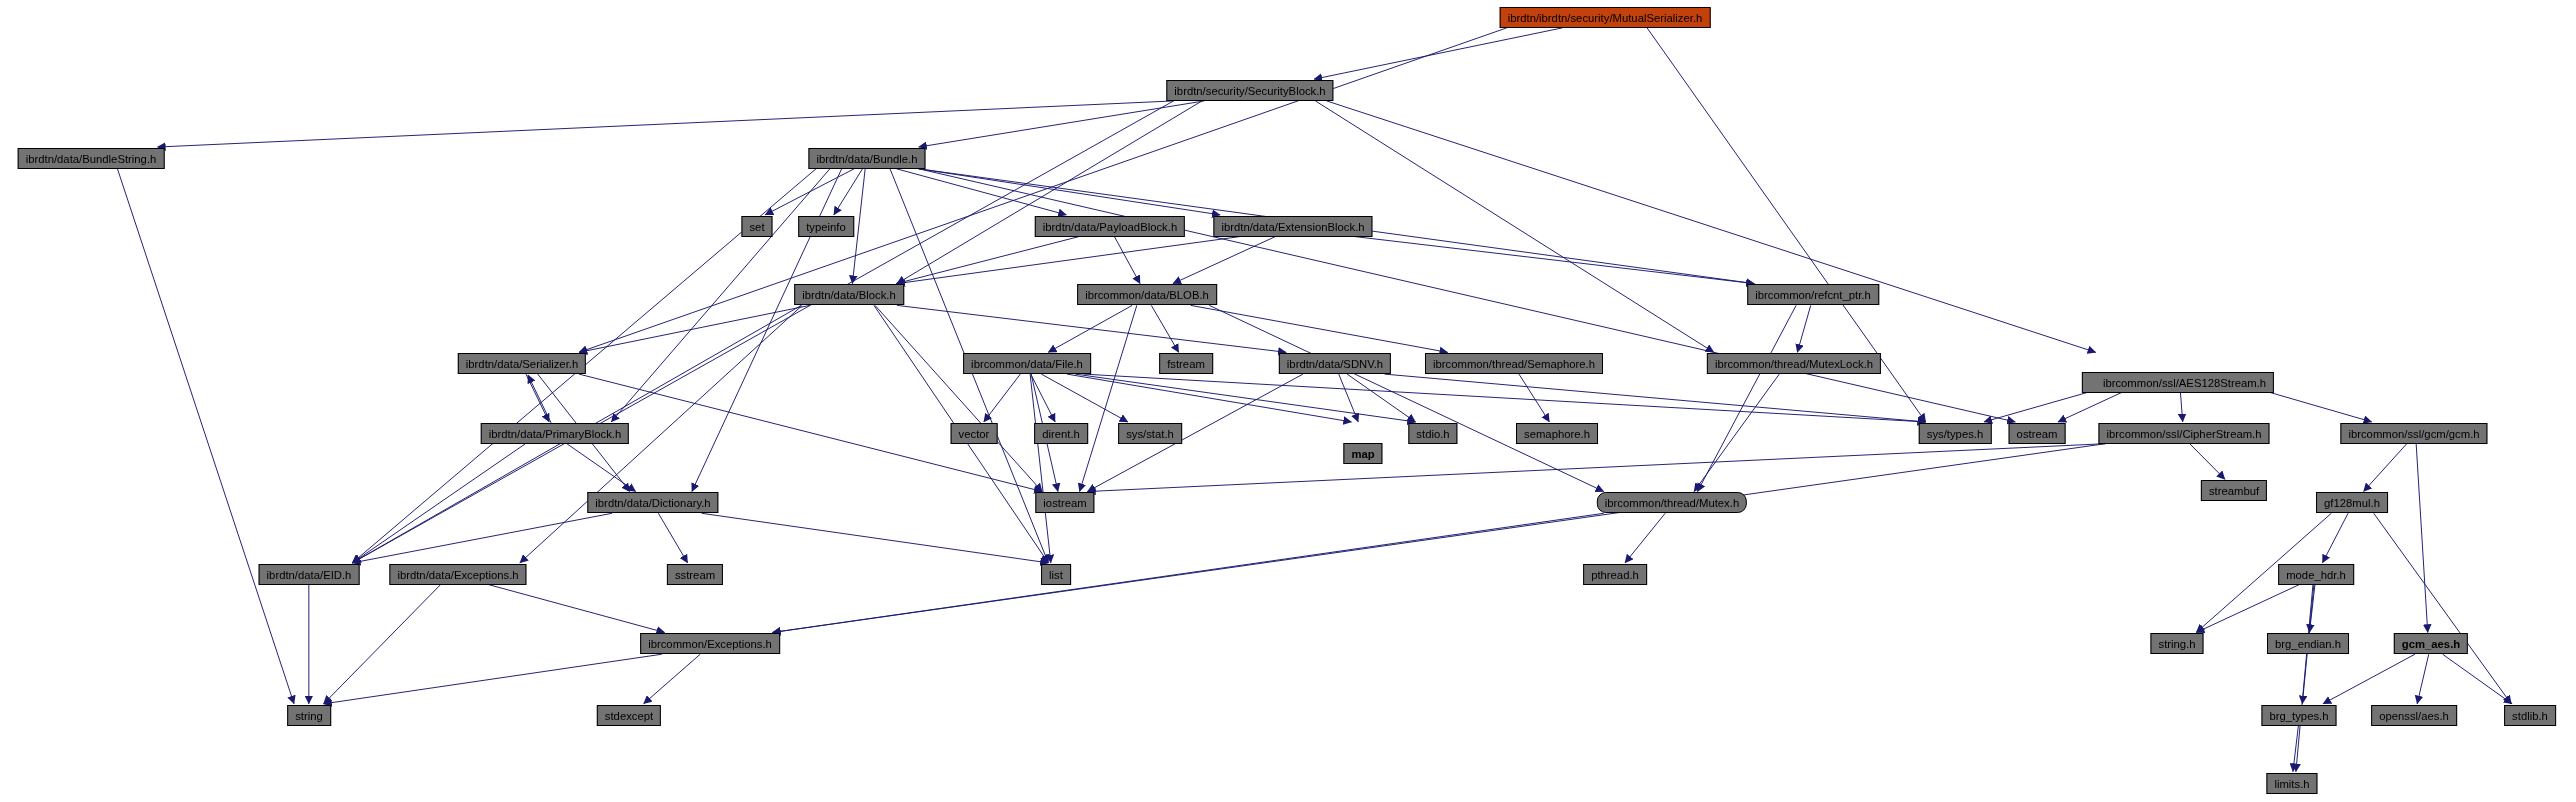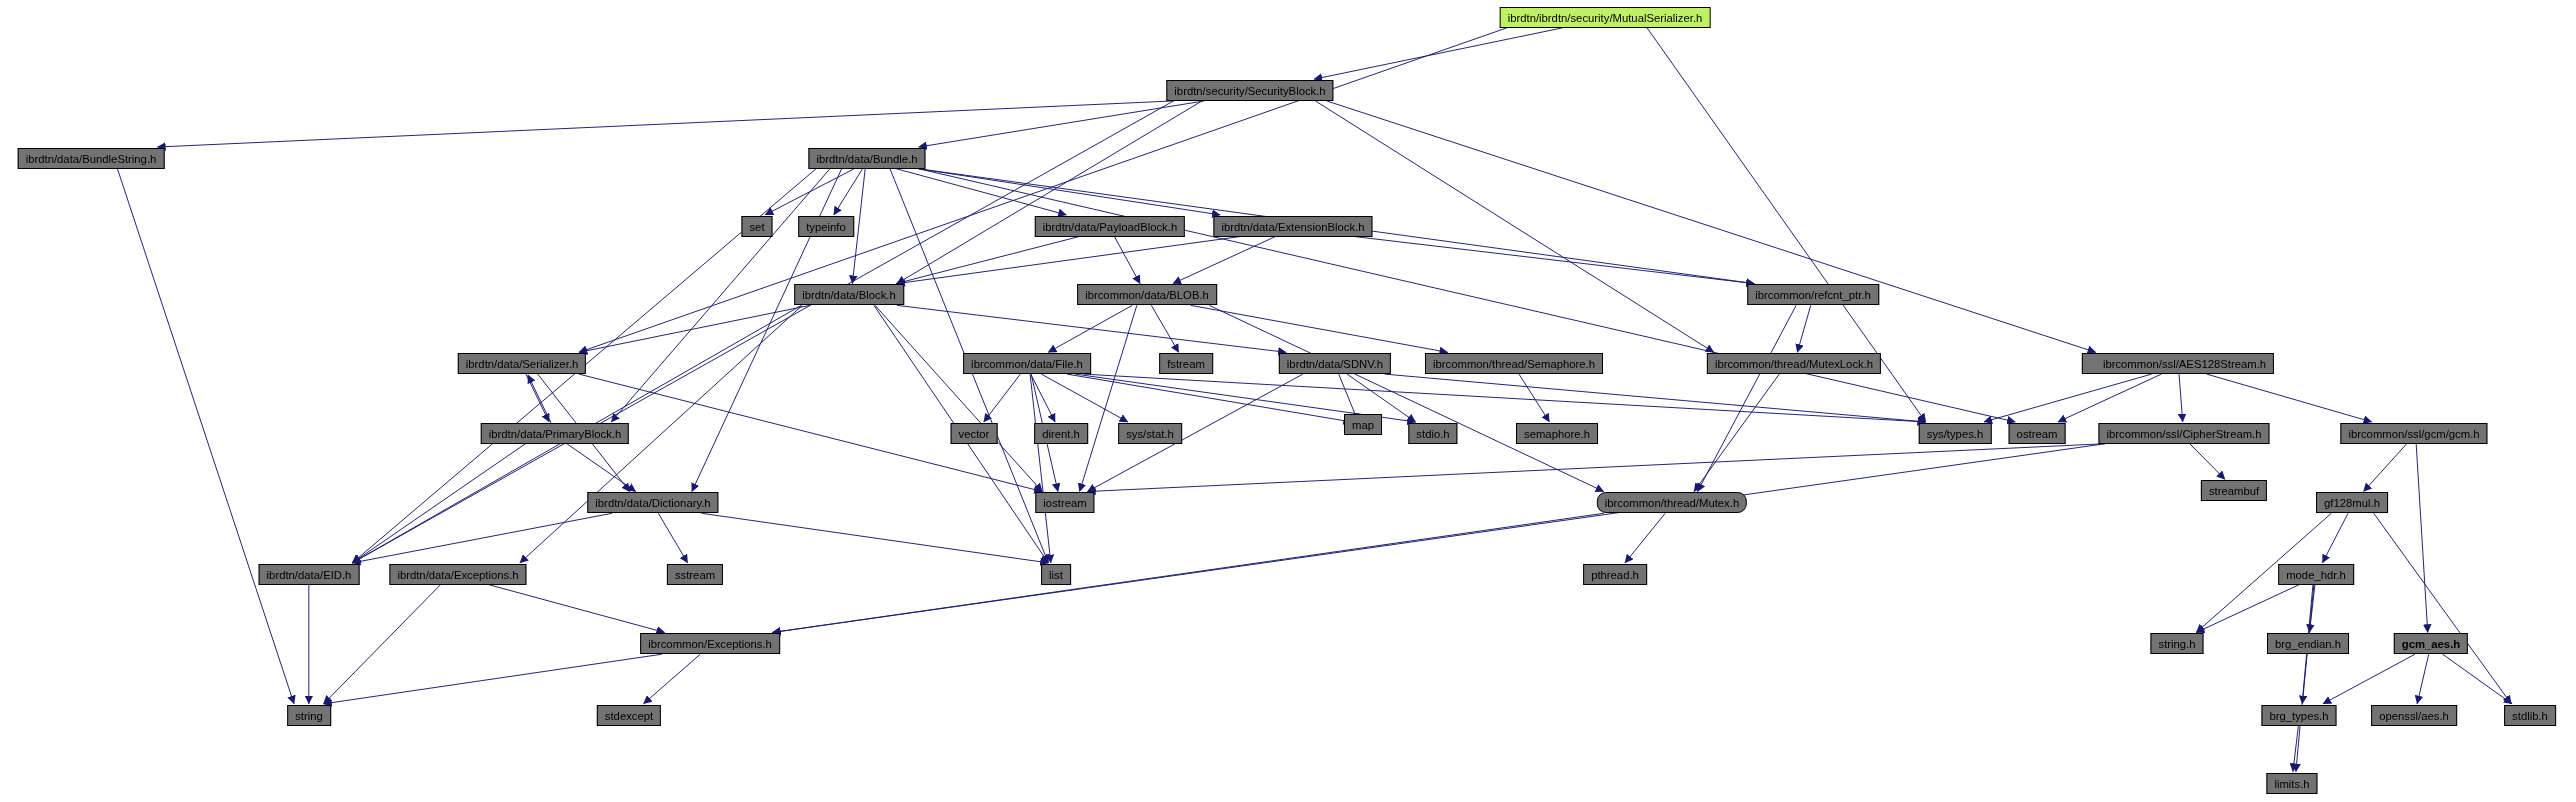--- a/index.html
+++ b/index.html
@@ -130,43 +130,43 @@
         <line x1="2642.8" y1="672" x2="2524.5" y2="727" stroke="#191970" stroke-width="1.1" marker-end="url(#arrow)"></line>
         <line x1="2660.92" y1="672" x2="2654.62" y2="727" stroke="#191970" stroke-width="1.1" marker-end="url(#arrow)"></line>
         <line x1="2659.72" y1="672" x2="2646.42" y2="809" stroke="#191970" stroke-width="1.1" marker-end="url(#arrow)"></line>
         <line x1="2658.64" y1="672" x2="2639.04" y2="887" stroke="#191970" stroke-width="1.1" marker-end="url(#arrow)"></line>
         <line x1="2791.72" y1="752" x2="2778.42" y2="809" stroke="#191970" stroke-width="1.1" marker-end="url(#arrow)"></line>
         <line x1="2807.68" y1="752" x2="2887.48" y2="809" stroke="#191970" stroke-width="1.1" marker-end="url(#arrow)"></line>
         <line x1="2775.88" y1="752" x2="2670.18" y2="809" stroke="#191970" stroke-width="1.1" marker-end="url(#arrow)"></line>
         <line x1="2641.92" y1="834" x2="2635.62" y2="887" stroke="#191970" stroke-width="1.1" marker-end="url(#arrow)"></line>
       </g>
   </svg>
-<div class="node root" style="left: 1605px; top: 7px; background: #bef264;">ibrdtn/ibrdtn/security/MutualSerializer.h</div>
+<div class="node root" style="left: 1605px; top: 7px; background: #c2410c;">ibrdtn/ibrdtn/security/MutualSerializer.h</div>
     <div class="node" style="left: 1250px; top: 80px;">ibrdtn/security/SecurityBlock.h</div>
     <div class="node" style="left: 91px; top: 148px;">ibrdtn/data/BundleString.h</div>
     <div class="node" style="left: 867px; top: 148px;">ibrdtn/data/Bundle.h</div>
     <div class="node" style="left: 757px; top: 216px;">set</div>
     <div class="node" style="left: 826px; top: 216px;">typeinfo</div>
     <div class="node" style="left: 1110px; top: 216px;">ibrdtn/data/PayloadBlock.h</div>
     <div class="node" style="left: 1293px; top: 216px;">ibrdtn/data/ExtensionBlock.h</div>
     <div class="node" style="left: 849px; top: 284px;">ibrdtn/data/Block.h</div>
     <div class="node" style="left: 1147px; top: 284px;">ibrcommon/data/BLOB.h</div>
     <div class="node" style="left: 1813px; top: 284px;">ibrcommon/refcnt_ptr.h</div>
     <div class="node" style="left: 522px; top: 353px;">ibrdtn/data/Serializer.h</div>
     <div class="node" style="left: 1027px; top: 353px;">ibrcommon/data/File.h</div>
     <div class="node" style="left: 1186px; top: 353px;">fstream</div>
     <div class="node" style="left: 1335px; top: 353px;">ibrdtn/data/SDNV.h</div>
     <div class="node" style="left: 1514px; top: 353px;">ibrcommon/thread/Semaphore.h</div>
     <div class="node" style="left: 1794px; top: 353px;">ibrcommon/thread/MutexLock.h</div>
-    <div class="node" style="left: 2178px; top: 353px; padding-left: 20px;">ibrcommon/ssl/AES128Stream.h</div>
+    <div class="node" style="left: 2178px; top: 372px; padding-left: 20px;">ibrcommon/ssl/AES128Stream.h</div>
     <div class="node" style="left: 555px; top: 423px;">ibrdtn/data/PrimaryBlock.h</div>
     <div class="node" style="left: 974px; top: 423px;">vector</div>
     <div class="node" style="left: 1061px; top: 423px;">dirent.h</div>
     <div class="node" style="left: 1150px; top: 423px;">sys/stat.h</div>
-    <div class="node" style="left: 1363px; top: 414px;">map</div>
+    <div class="node" style="left: 1363px; top: 443px; font-weight: bold;">map</div>
     <div class="node" style="left: 1433px; top: 423px;">stdio.h</div>
     <div class="node" style="left: 1557px; top: 423px;">semaphore.h</div>
     <div class="node" style="left: 1955px; top: 423px;">sys/types.h</div>
     <div class="node" style="left: 2037px; top: 423px;">ostream</div>
     <div class="node" style="left: 2184px; top: 423px;">ibrcommon/ssl/CipherStream.h</div>
     <div class="node" style="left: 2414px; top: 423px;">ibrcommon/ssl/gcm/gcm.h</div>
     <div class="node" style="left: 653px; top: 492px;">ibrdtn/data/Dictionary.h</div>
     <div class="node" style="left: 1065px; top: 492px;">iostream</div>
     <div class="node" style="left: 1672px; top: 492px; border-radius: 9px;">ibrcommon/thread/Mutex.h</div>
     <div class="node" style="left: 2234px; top: 480px;">streambuf</div>

